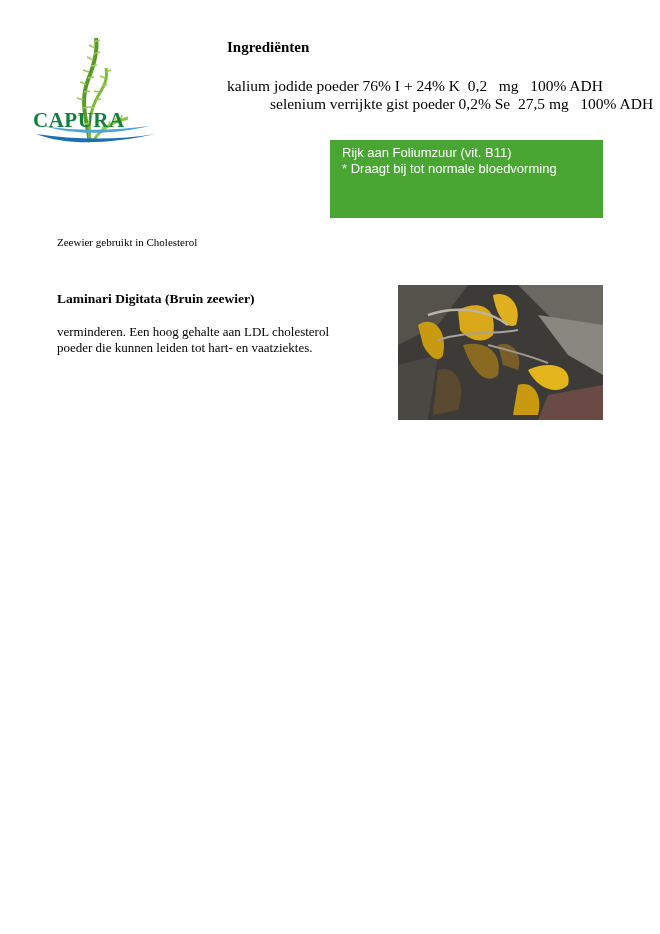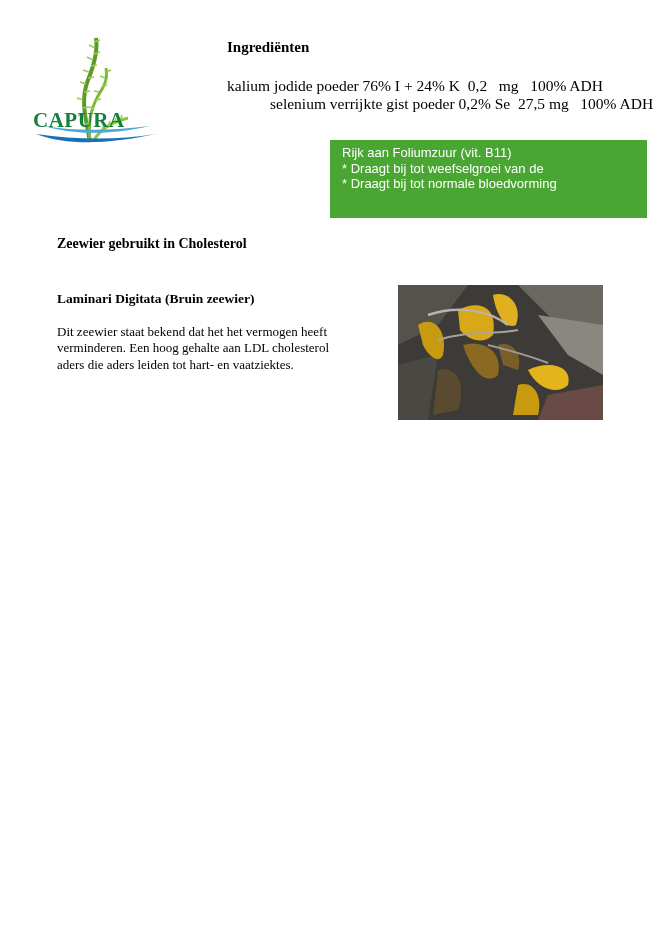--- a/index.html
+++ b/index.html
@@ -47,38 +47,38 @@
       font-size: 15.5px;
       white-space: pre;
     }
     .ing-1 { top: 77px; }
     .ing-2 { top: 95px; margin-left: 43px; }
 
     .green-box {
       position: absolute;
       left: 330px;
       top: 140px;
-      width: 317px;
+      width: 273px;
       height: 78px;
       background: #4aa632;
       box-sizing: border-box;
       padding: 5px 0 0 12px;
       color: #ffffff;
       font-family: "Liberation Sans", sans-serif;
       font-size: 13px;
       line-height: 15.5px;
     }
     .green-box div { white-space: pre; }
 
     .section-title {
       position: absolute;
       left: 57px;
       top: 236px;
-      font-weight: bold;
-      font-size: 14px;
+      font-weight: normal;
+      font-size: 11px;
     }
     .sub-title {
       position: absolute;
       left: 57px;
       top: 291px;
       font-weight: bold;
       font-size: 13.5px;
     }
     .body-text {
       position: absolute;
@@ -141,31 +141,29 @@
   </svg>
   <span class="logo-text">CAPURA</span>
 </div>
 
 <div class="ingredients-title">Ingrediënten</div>
 <div class="ingredient-line ing-1">kalium jodide poeder 76% I + 24% K  0,2   mg   100% ADH</div>
 <div class="ingredient-line ing-2">selenium verrijkte gist poeder 0,2% Se  27,5 mg   100% ADH</div>
 
 <div class="green-box">
   <div>Rijk aan Foliumzuur (vit. B11)</div>
-  <div>* Draagt bij tot weefselgroei van de</div>
   <div>* Draagt bij tot normale bloedvorming</div>
 </div>
 
 <div class="section-title">Zeewier gebruikt in Cholesterol</div>
 <div class="sub-title">Laminari Digitata (Bruin zeewier)</div>
 
 <div class="body-text">
-  <div>Dit zeewier staat bekend dat het het vermogen heeft</div>
   <div>verminderen. Een hoog gehalte aan LDL cholesterol</div>
-  <div>aders die aders leiden tot hart- en vaatziektes.</div>
+  <div>poeder die kunnen leiden tot hart- en vaatziektes.</div>
 </div>
 
 <div class="seaweed-photo">
   <svg width="205" height="135" viewBox="0 0 205 135">
     <rect width="205" height="135" fill="#3d3b37"></rect>
     <path d="M0 0 L70 0 L40 40 L0 60 Z" fill="#55524c"></path>
     <path d="M120 0 L205 0 L205 50 L160 40 Z" fill="#6b6862"></path>
     <path d="M140 30 L205 40 L205 90 L170 70 Z" fill="#8a8780"></path>
     <path d="M0 80 L40 70 L30 135 L0 135 Z" fill="#4a4843"></path>
     <path d="M150 110 L205 100 L205 135 L140 135 Z" fill="#6a4a45"></path>

